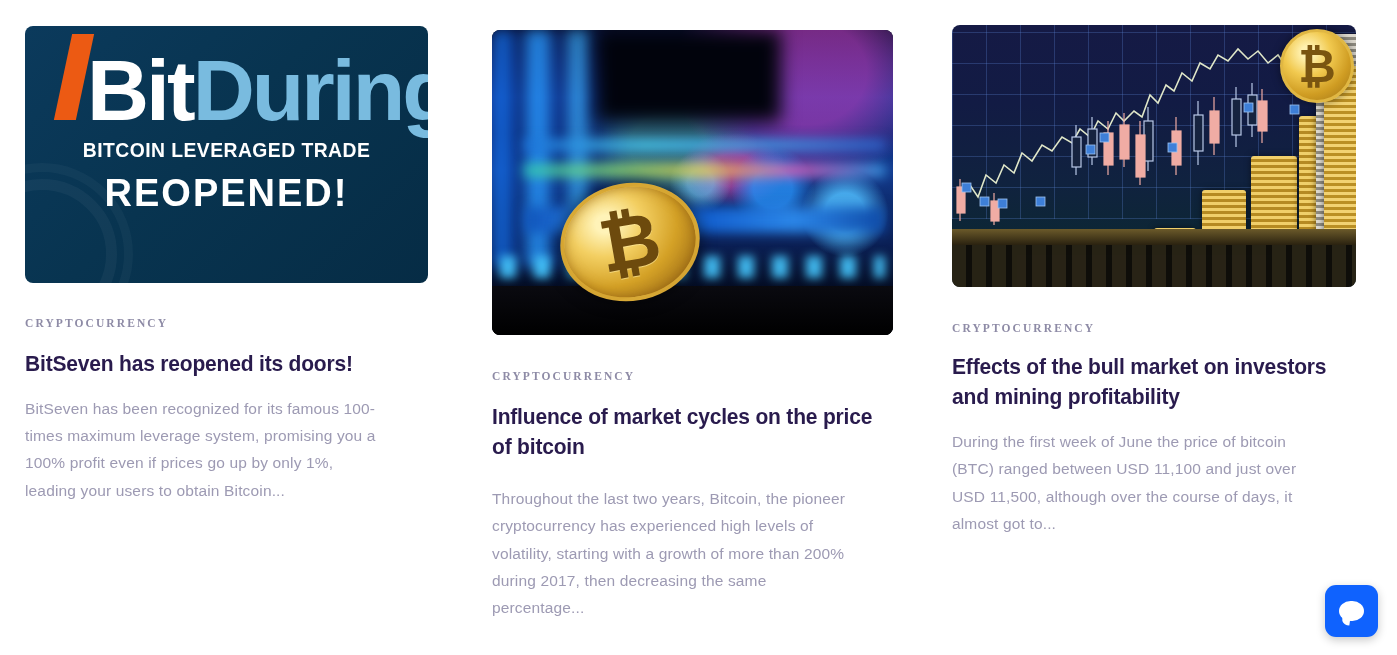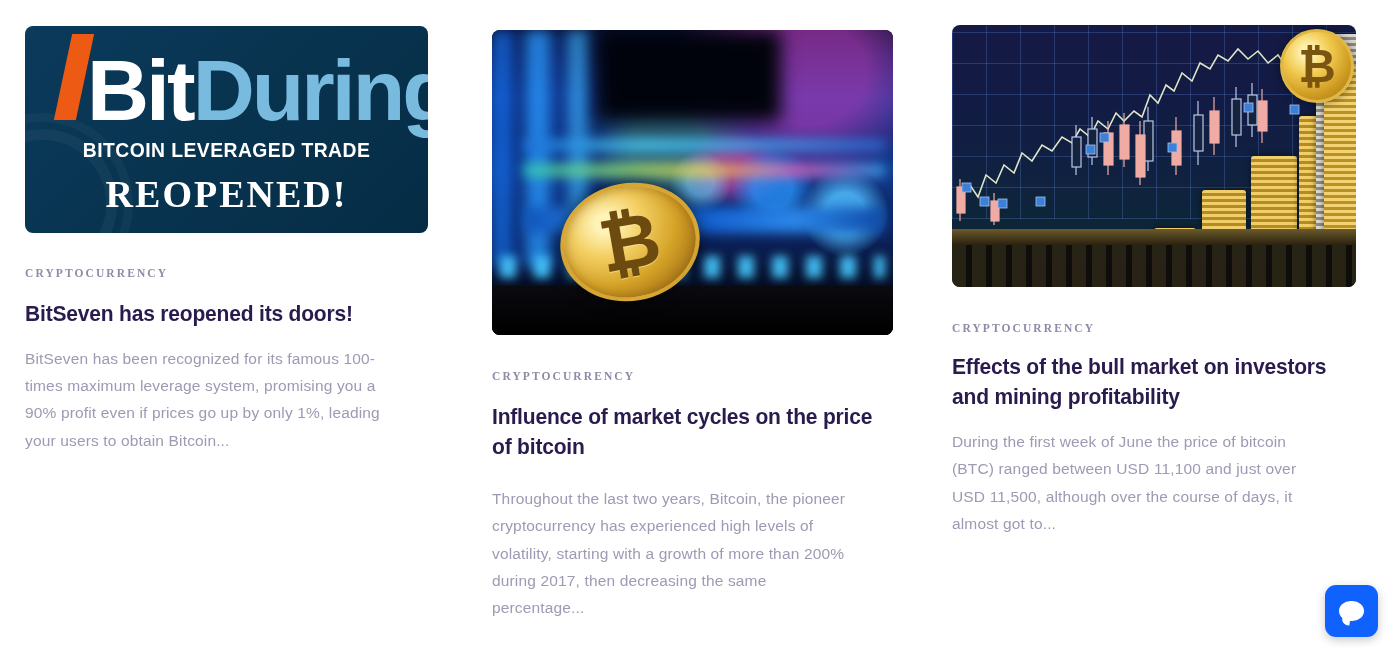--- a/index.html
+++ b/index.html
@@ -25,21 +25,21 @@
   .col-2 { padding: 30px 40px 0 25px; }
   .col-3 { padding: 25px 35px 0 18px; }
 
   
   .thumb {
     position: relative;
     border-radius: 8px;
     overflow: hidden;
     display: block;
   }
-  .thumb-1 { width: 403px; height: 207px; }
+  .thumb-1 { width: 403px; height: 257px; }
   .thumb-2 { width: 401px; height: 305px; }
   .thumb-3 { width: 404px; height: 262px; }
 
   
   .banner {
     width: 100%; height: 100%;
     background: linear-gradient(135deg, #0b3a5c 0%, #083450 45%, #062c45 100%);
     position: relative;
   }
   .banner .ring {
@@ -91,21 +91,21 @@
     font-weight: bold;
     font-size: 21px;
     letter-spacing: 0.5px;
     transform: scaleX(0.92);
   }
   .banner-head {
     position: absolute;
     top: 146px; left: 0; right: 0;
     text-align: center;
     color: #ffffff;
-    font-family: Liberation Serif, serif;
+    font-family: Liberation Sans, sans-serif;
     font-weight: bold;
     font-size: 38px;
     letter-spacing: 2px;
   }
 
   
   .bokeh {
     width: 100%; height: 100%;
     background:
       radial-gradient(circle at 88% 60%, rgba(80,190,255,.85) 0 5%, transparent 11%),
@@ -314,21 +314,21 @@
           <span class="logo-bit">Bit</span>
           <span class="logo-seven">During</span>
         </div>
         <div class="banner-sub">BITCOIN LEVERAGED TRADE</div>
         <div class="banner-head">REOPENED!</div>
       </div>
     </a>
 
     <div class="meta c1-meta">CRYPTOCURRENCY</div>
     <h2 class="post-title c1-title">BitSeven has reopened its doors!</h2>
-    <p class="excerpt c1-excerpt">BitSeven has been recognized for its famous 100-times maximum leverage system, promising you a 90% profit even if prices go up by only 1%, leading your users to obtain Bitcoin...</p>
+    <p class="excerpt c1-excerpt">BitSeven has been recognized for its famous 100-times maximum leverage system, promising you a 100% profit even if prices go up by only 1%, leading your users to obtain Bitcoin...</p>
   </article>
 
   <article class="post-card col-2">
     <a class="thumb thumb-2">
       <div class="bokeh">
         <span class="bars-left"></span>
         <span class="dark-panel"></span>
         <span class="row r1"></span>
         <span class="row r2"></span>
         <span class="row r3"></span>

